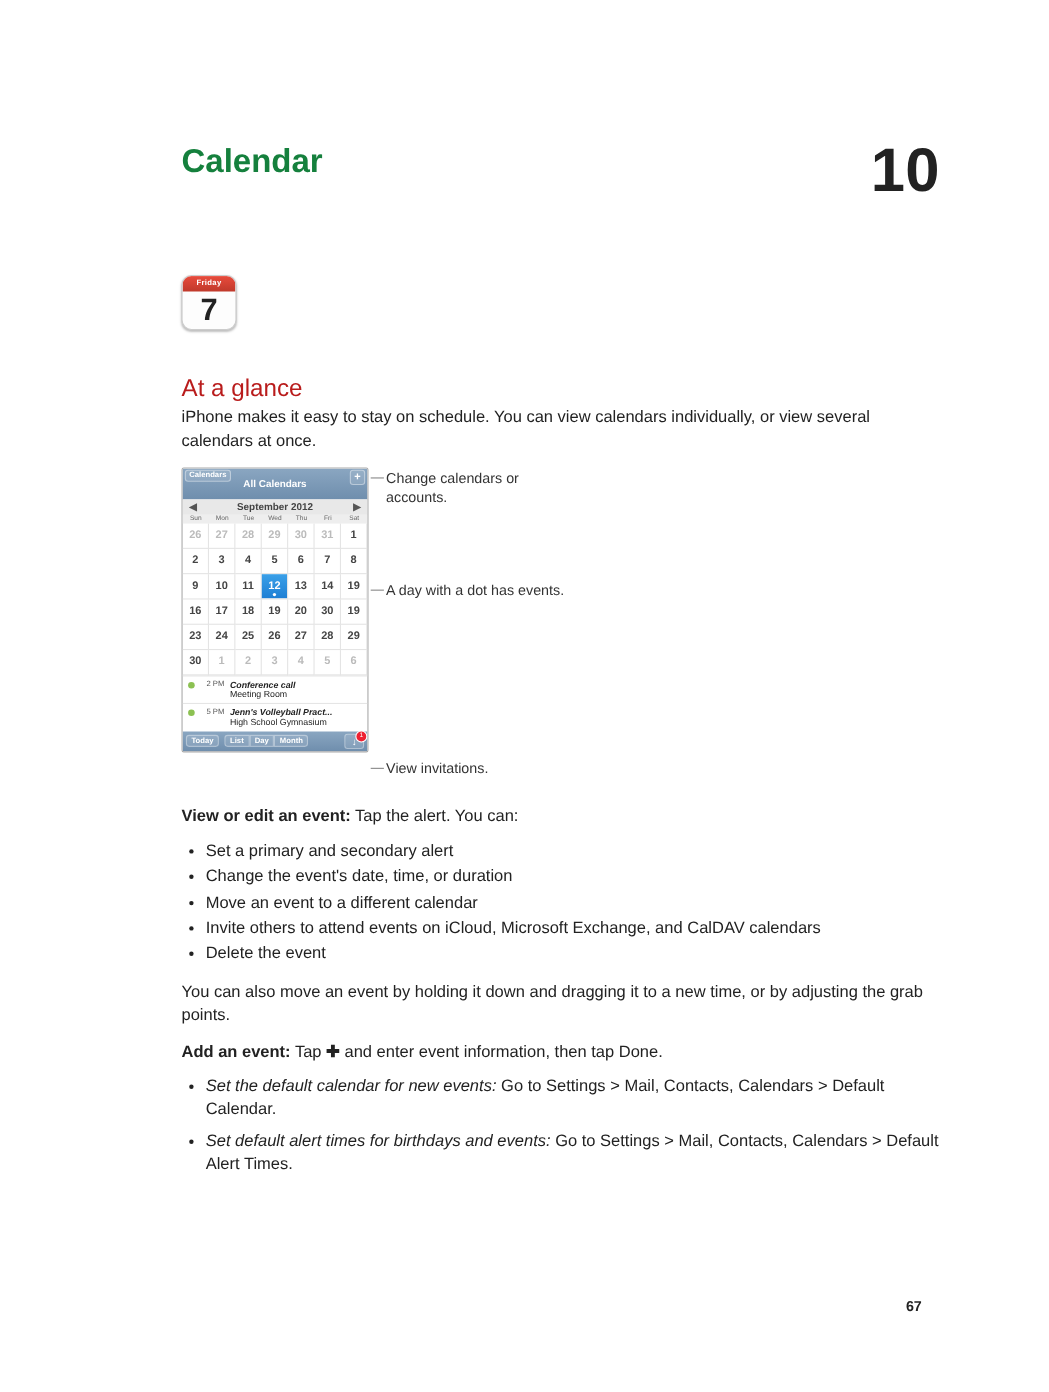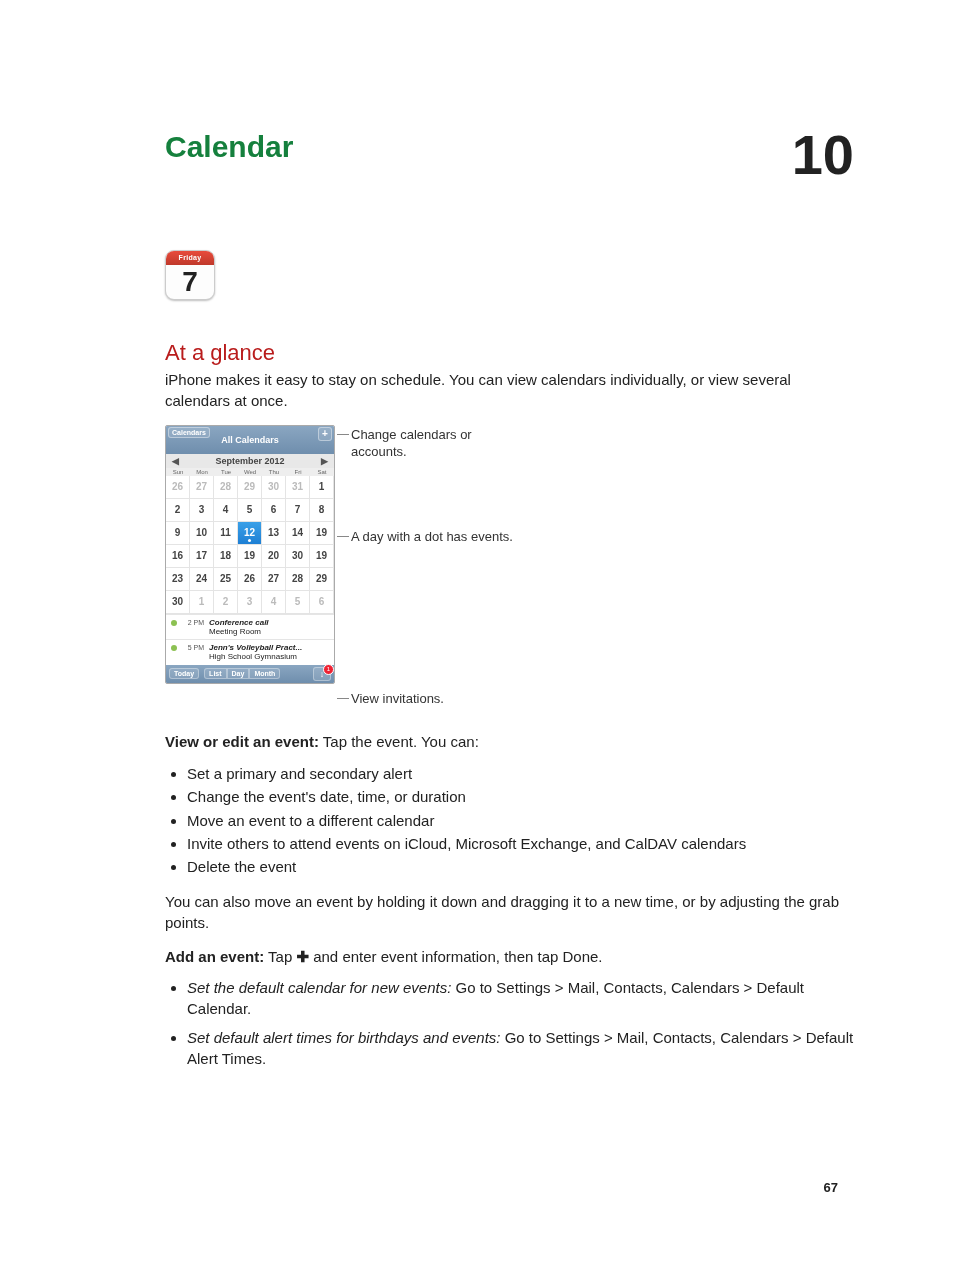--- a/index.html
+++ b/index.html
@@ -305,21 +305,21 @@
     </div>
 
     <div class="callouts">
       <div class="c" style="top:2px">Change calendars or accounts.</div>
       <div class="c" style="top:104px">A day with a dot has events.</div>
       <div class="c" style="top:266px">View invitations.</div>
     </div>
   </div>
 
   <p class="lead">
-    <b>View or edit an event:</b><span>  Tap the event. You can:</span>
+    <b>View or edit an event:</b><span>  Tap the alert. You can:</span>
   </p>
   <ul class="bul" id="ve-items">
       <li>Set a primary and secondary alert</li>
       <li>Change the event's date, time, or duration</li>
       <li>Move an event to a different calendar</li>
       <li>Invite others to attend events on iCloud, Microsoft Exchange, and CalDAV calendars</li>
       <li>Delete the event</li>
     </ul>
 
   <p class="body">You can also move an event by holding it down and dragging it to a new time, or by adjusting the grab points.</p>

